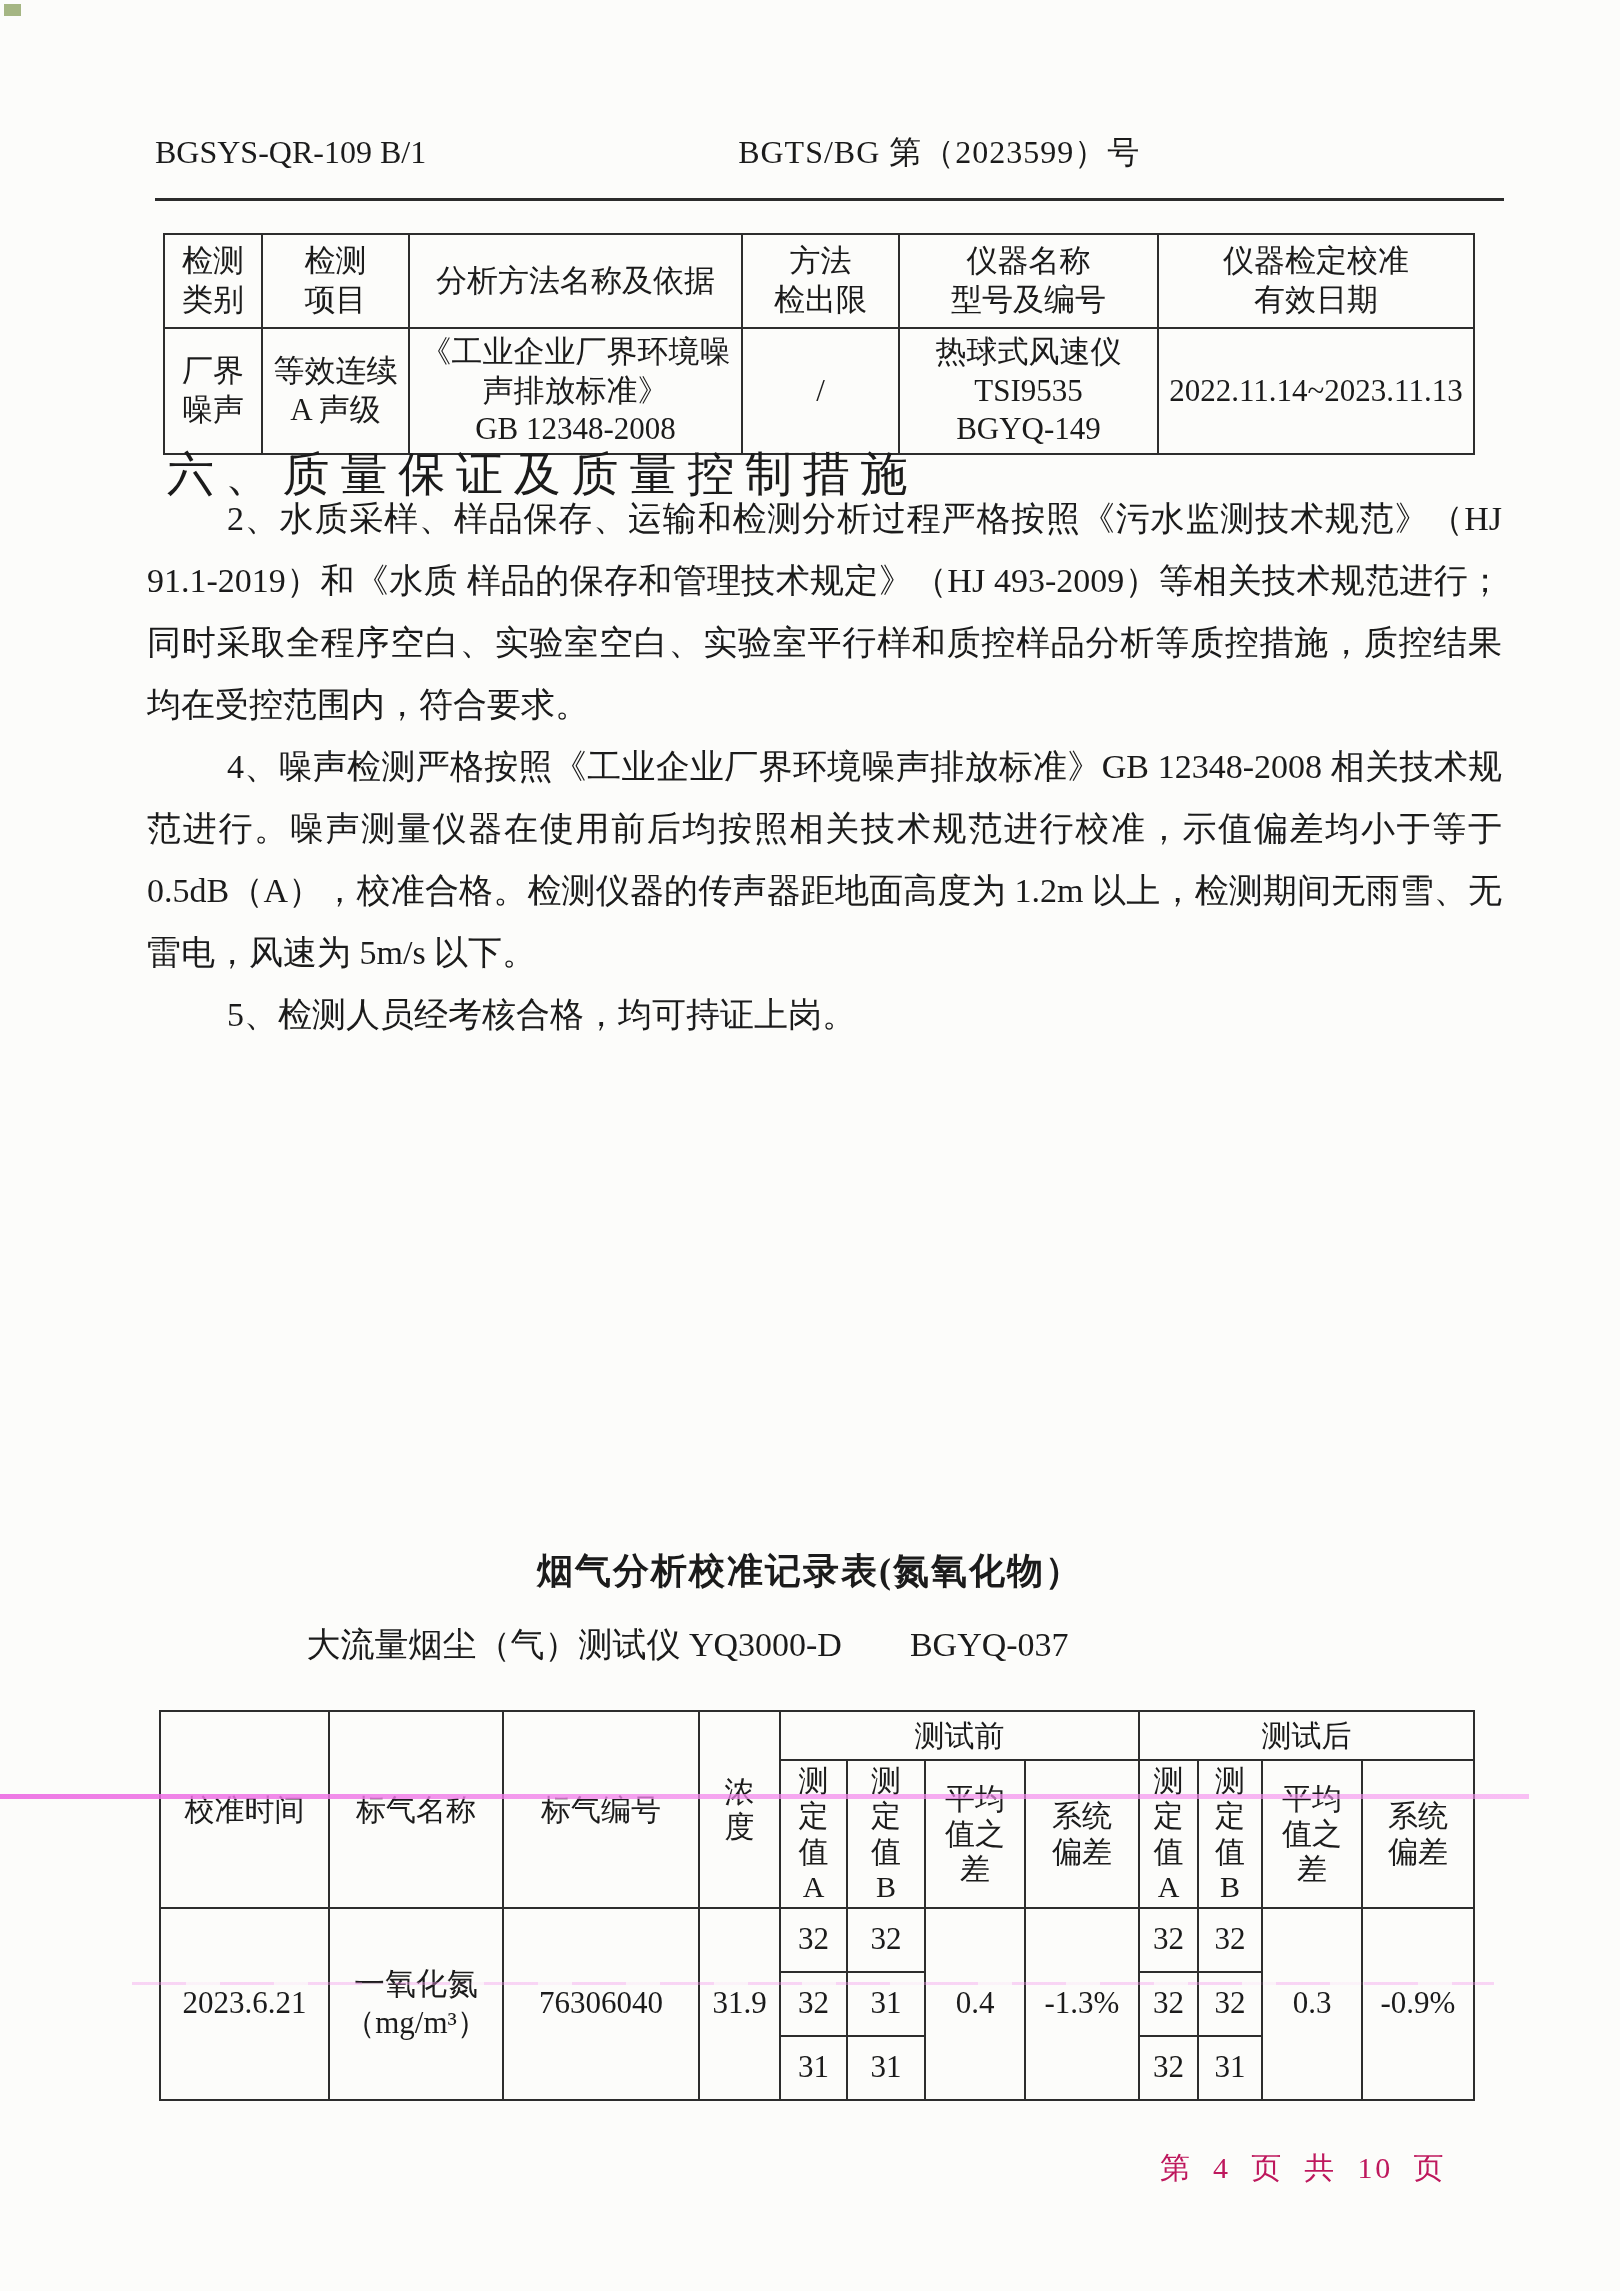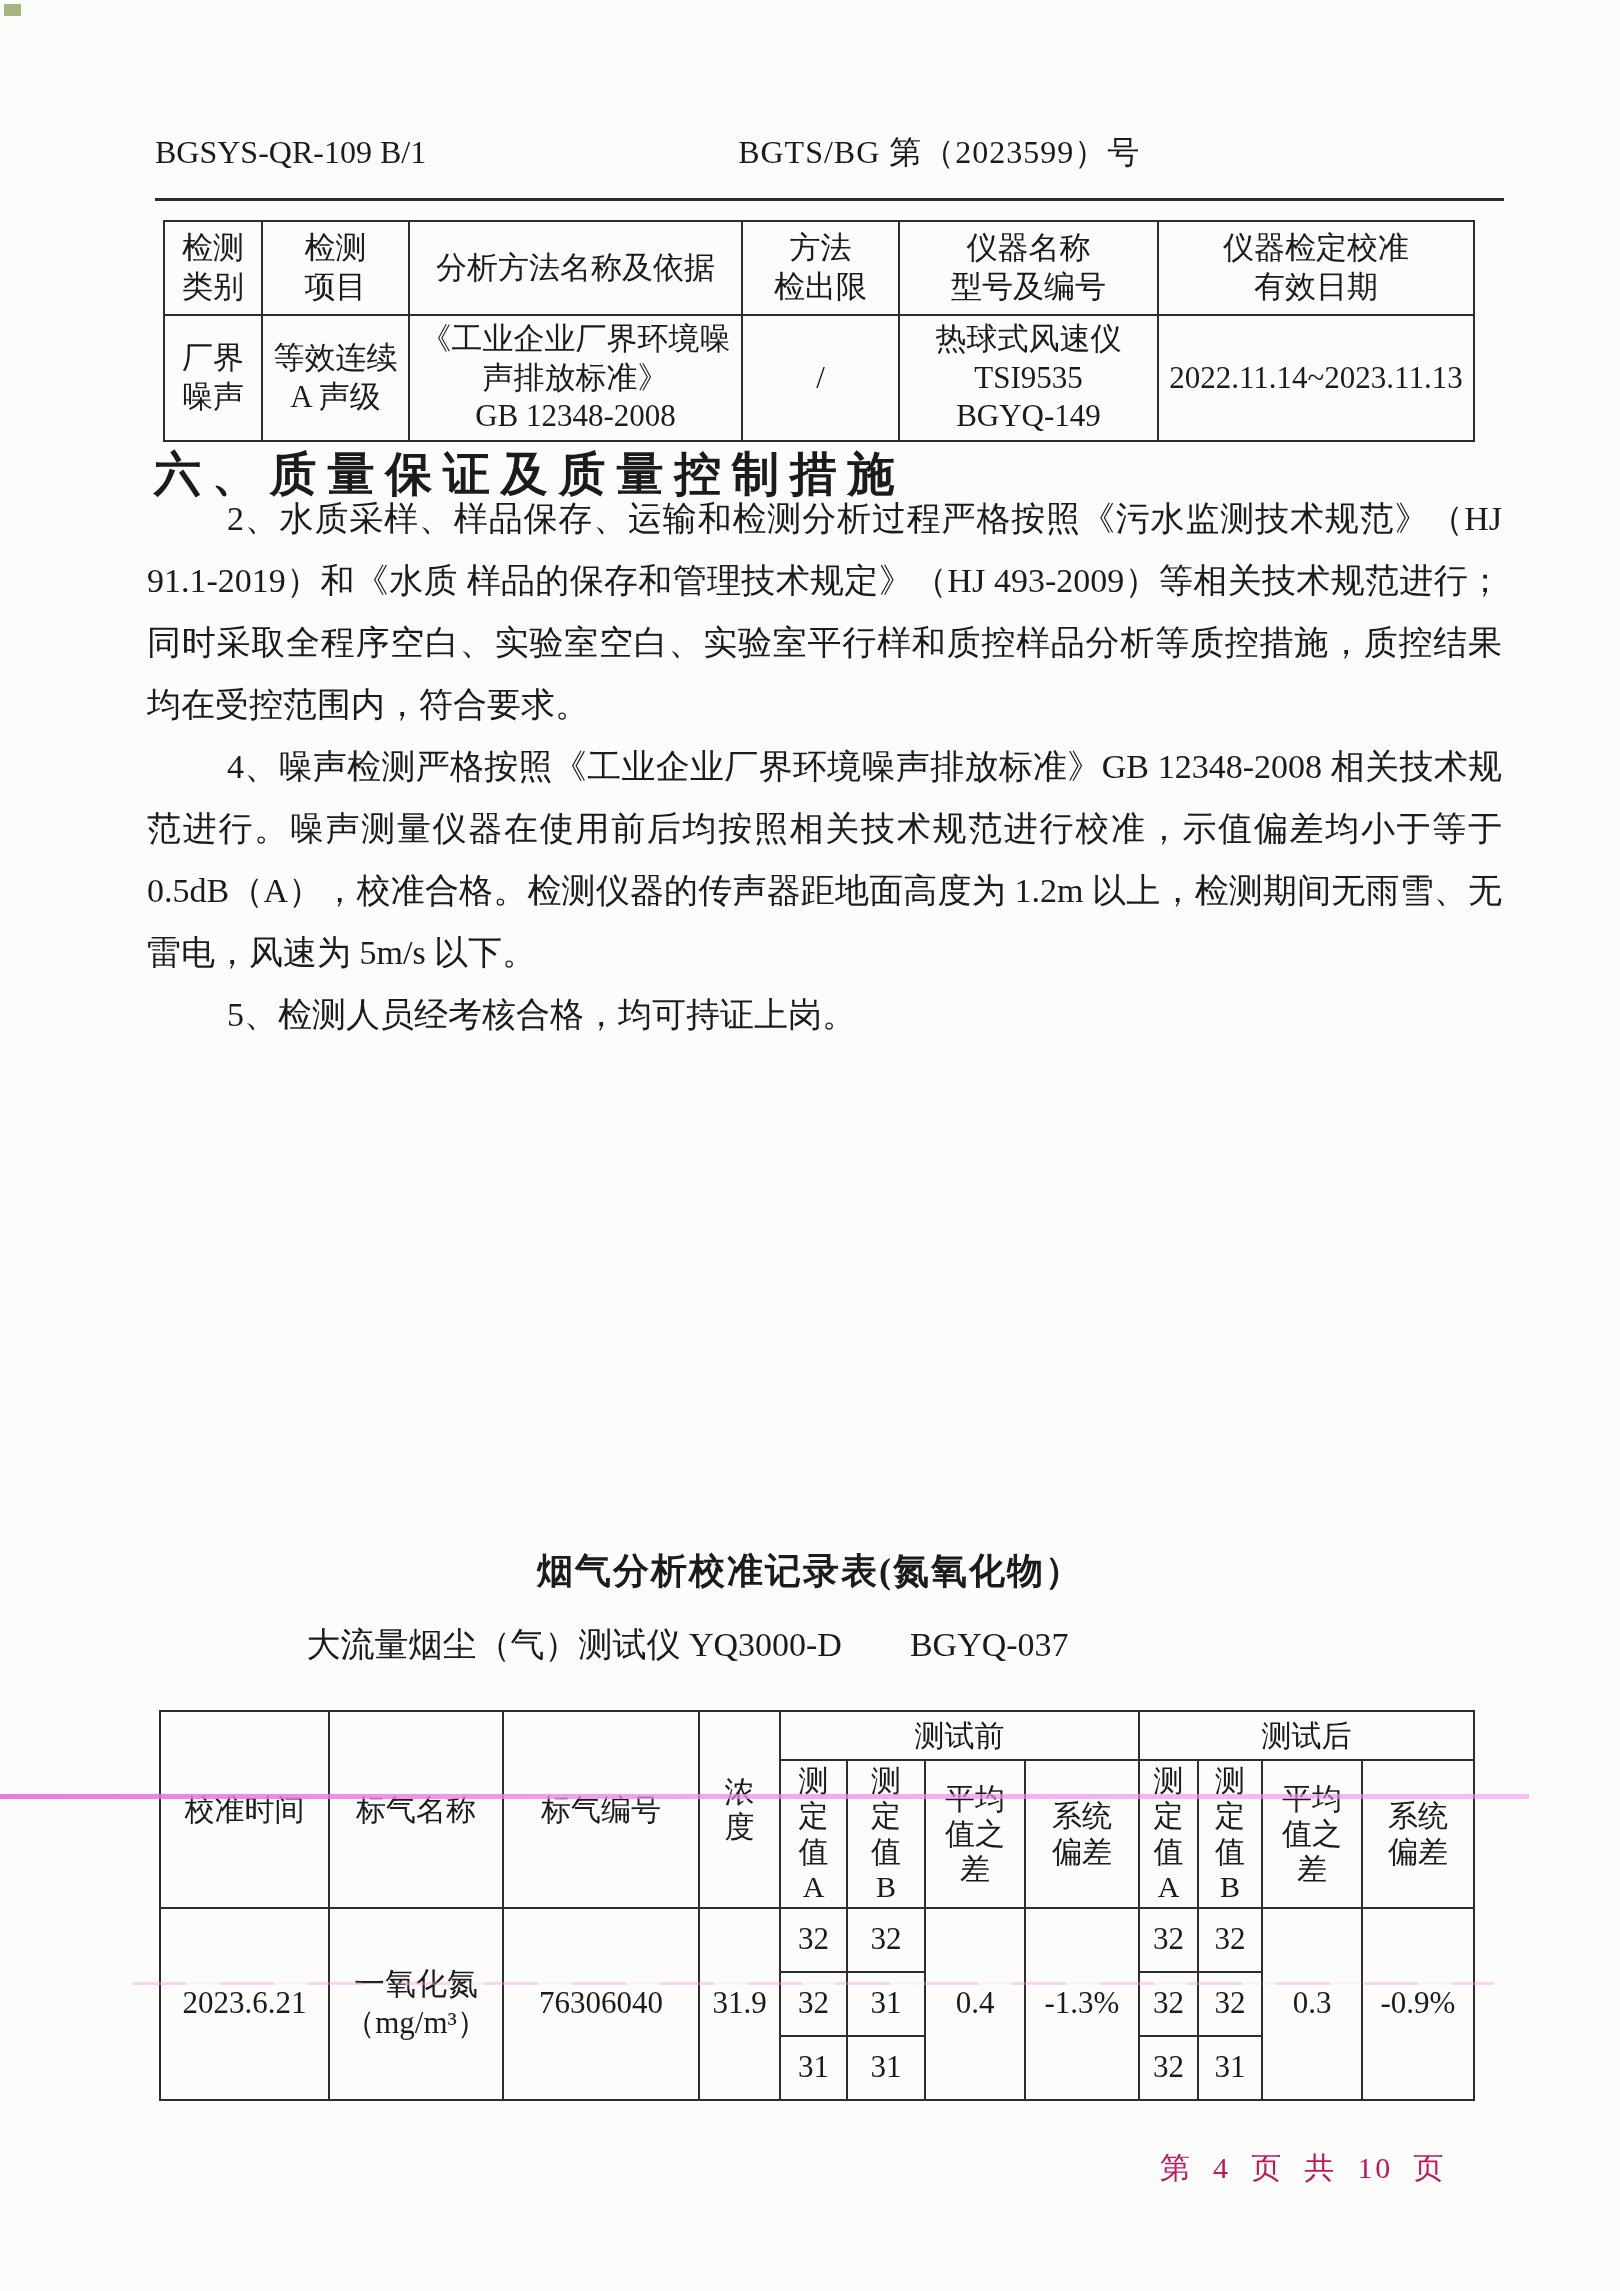--- a/index.html
+++ b/index.html
@@ -30,28 +30,28 @@
   th, td {
     border:2.9px solid #2d2d2d;
     text-align:center; vertical-align:middle;
     font-weight:normal;
     white-space:pre-line;
     padding:3.9px 5.9px;
     font-size:31px; line-height:1.25;
     overflow:hidden;
   }
 
-  .t1 { position:absolute; left:163px; top:220px; width:1309px; }
+  .t1 { position:absolute; left:163px; top:233px; width:1309px; }
   .t1 tr.h  { height:94px; }
   .t1 tr.r  { height:123px; }
 
   
   .heading {
-    position:absolute; left:154px; top:443px;
-    font-size:47px; font-weight:bold; letter-spacing:10.8px;
+    position:absolute; left:167px; top:443px;
+    font-size:47px; font-weight:normal; letter-spacing:10.8px;
     white-space:nowrap;
   }
 
   
   .paras {
     position:absolute; left:147px; top:488px; width:1355px;
     font-size:34px; line-height:62px;
     text-align:justify; text-justify:inter-ideograph;
   }
   .paras p { margin:0; text-indent:2.35em; }

